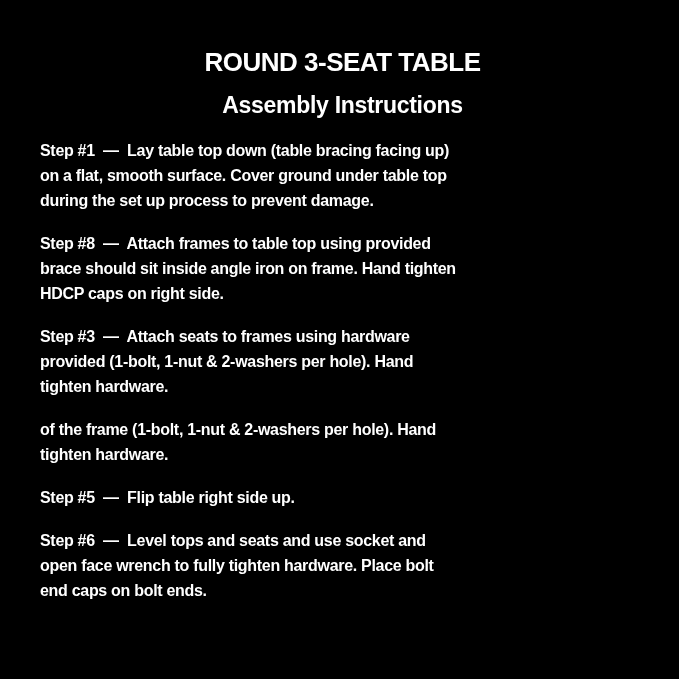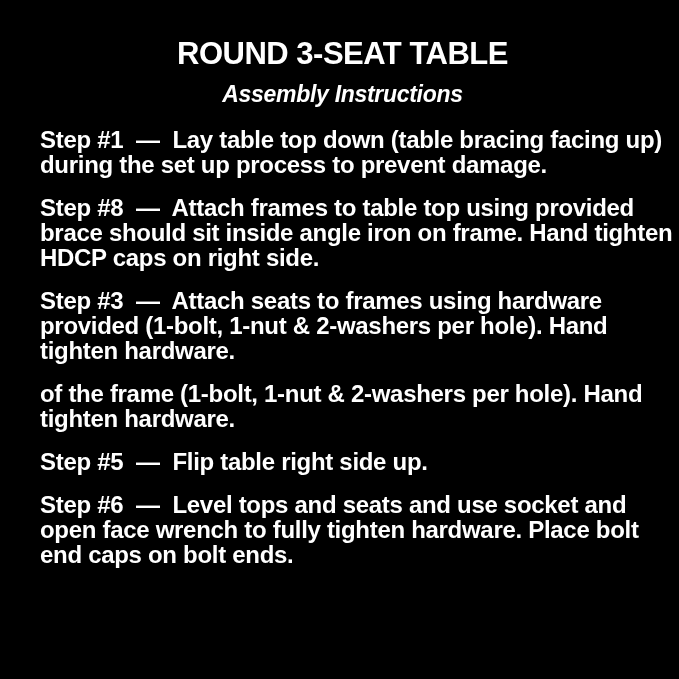--- a/index.html
+++ b/index.html
@@ -18,60 +18,60 @@
     overflow: hidden;
     box-sizing: border-box;
     padding: 34px 28px 0 40px;
   }
   .header {
     text-align: center;
     
     margin-left: -6px;
   }
   .title {
-    font-size: 31px;
+    font-size: 26px;
     line-height: 40px;
     letter-spacing: -0.5px;
-    margin: 0;
+    margin: 8px;
   }
   .subtitle {
     font-size: 23px;
     line-height: 30px;
     letter-spacing: -0.3px;
     margin: 5px;
-    font-style: italic;
   }
   .steps {
     margin-top: 18px;
   }
   .step {
     margin: 0 0 18px 0;
   }
   .step-line {
     display: block;
     white-space: pre;          
-    font-size: 24px;
+    font-size: 16px;
     line-height: 25px;
     letter-spacing: -0.3px;
   }
 </style>
 </head>
 <body>
 
 <div id="canvas" style="background: rgb(0, 0, 0); color: rgb(255, 255, 255);">
 
   <div class="header">
     <h1 class="title">ROUND 3-SEAT TABLE</h1>
     <h2 class="subtitle">Assembly Instructions</h2>
   </div>
 
   <div class="steps">
 
     <p class="step">
       <span class="step-line">Step #1  —  Lay table top down (table bracing facing up)</span>
+      <span class="step-line">on a flat, smooth surface. Cover ground under table top</span>
       <span class="step-line">during the set up process to prevent damage.</span>
     </p>
 
     <p class="step">
       <span class="step-line">Step #8  —  Attach frames to table top using provided</span>
       <span class="step-line">brace should sit inside angle iron on frame. Hand tighten</span>
       <span class="step-line">HDCP caps on right side.</span>
     </p>
 
     <p class="step">

